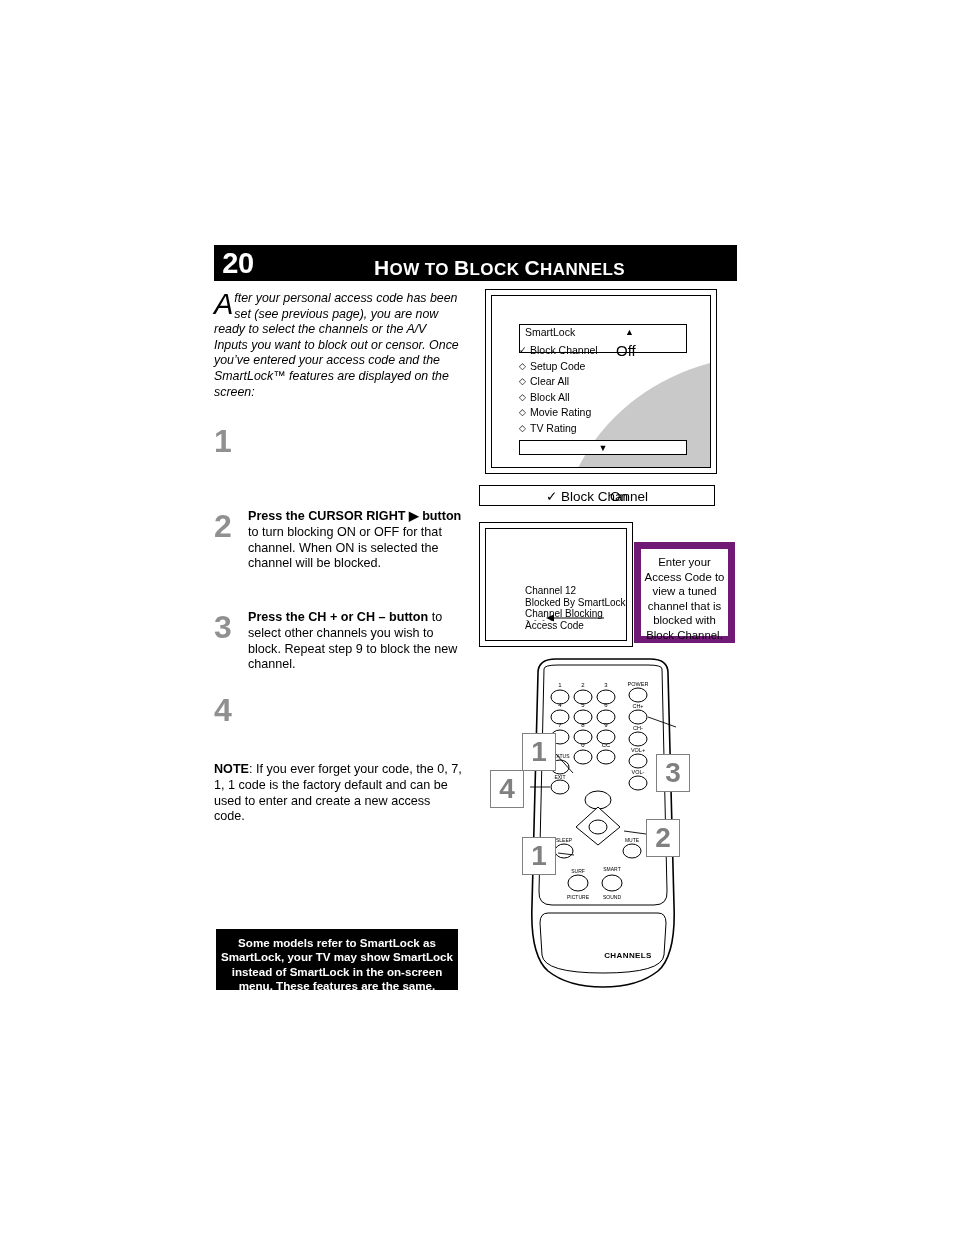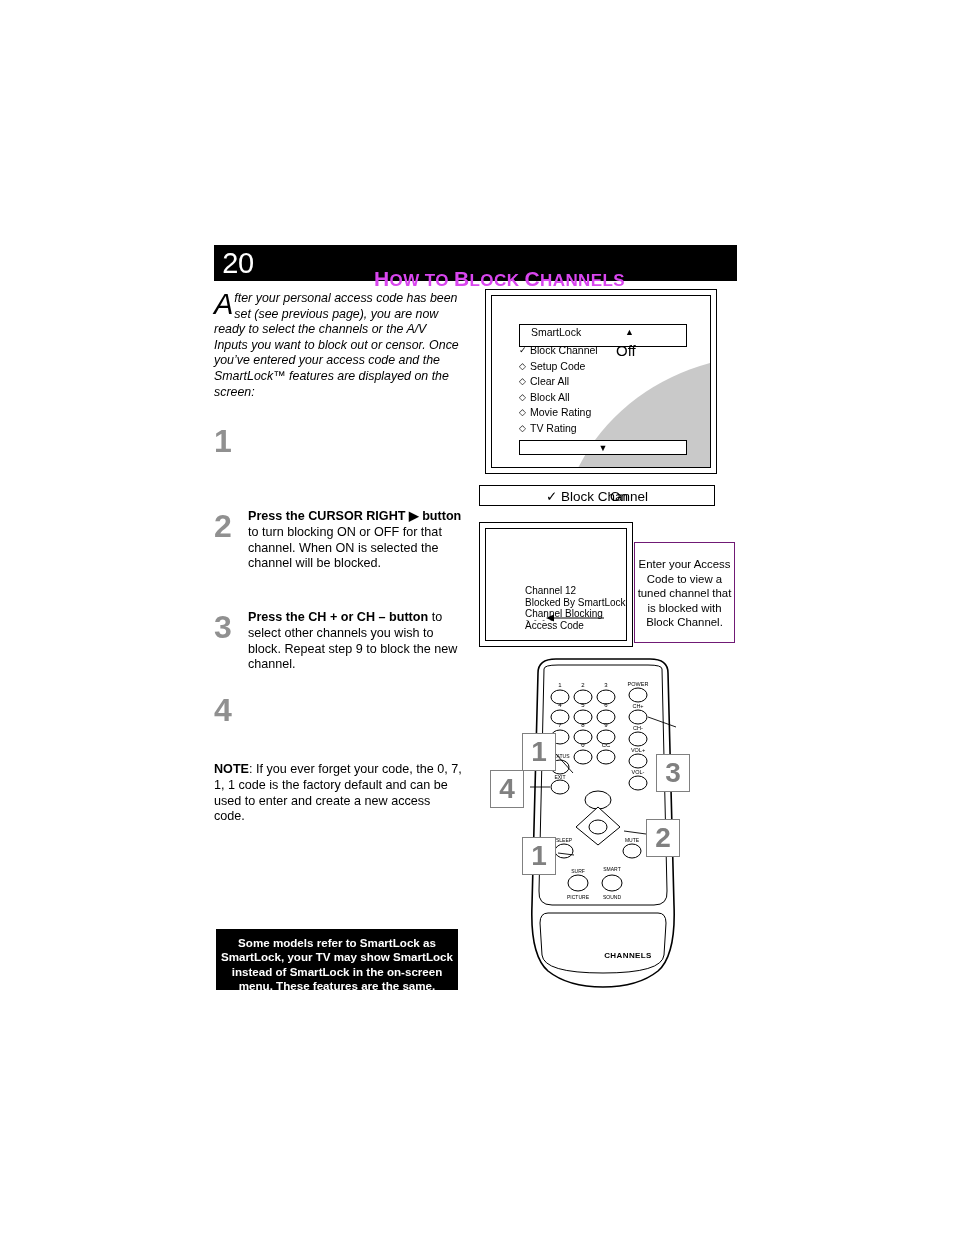--- a/index.html
+++ b/index.html
@@ -27,33 +27,33 @@
   }
   #page-number-box {
     position: absolute;
     left: 0;
     top: 0;
     width: 48px;
     height: 36px;
     background: #000;
     color: #fff;
     font-family: "Liberation Sans", sans-serif;
-    font-weight: normal;
+    font-weight: bold;
     font-size: 29px;
     line-height: 36px;
     text-align: center;
     letter-spacing: -0.5px;
   }
   #header-title {
     position: absolute;
     left: 48px;
-    top: 15px;
+    top: 4px;
     width: 475px;
     height: 52px;
-    color: #d946ef;
+    color: #ffffff;
     font-family: "Liberation Sans", sans-serif;
     font-weight: bold;
     font-size: 21px;
     line-height: 37px;
     text-align: center;
     letter-spacing: 0.4px;
   }
 
   
   #intro-block {
@@ -165,26 +165,26 @@
   }
   #osd-content {
     position: absolute;
     left: 0; top: 0; right: 0; bottom: 0;
   }
   #osd-title-bar {
     position: absolute;
     left: 27px;
     top: 28px;
     width: 168px;
-    height: 23px;
+    height: 29px;
     border: 1px solid #000;
     background: #fff;
     font-size: 10.5px;
     line-height: 15px;
-    padding-left: 11px;
+    padding-left: 5px;
     box-sizing: border-box;
   }
   #osd-title-bar .uparrow {
     position: absolute;
     right: 52px;
     top: 0px;
     font-size: 9px;
     line-height: 15px;
   }
   #osd-list {
@@ -289,26 +289,26 @@
     height: 10px;
   }
 
   
   #callout-box {
     position: absolute;
     left: 634px;
     top: 542px;
     width: 101px;
     height: 101px;
-    border: 1px solid #701a75;
+    border: 7px solid #701a75;
     background: #fff;
     text-align: center;
     font-size: 11.4px;
     line-height: 14.6px;
-    padding-top: 14px;
+    padding-top: 6px;
     box-sizing: border-box;
   }
 
   
   #remote-wrap {
     position: absolute;
     left: 478px;
     top: 655px;
     width: 300px;
     height: 340px;

